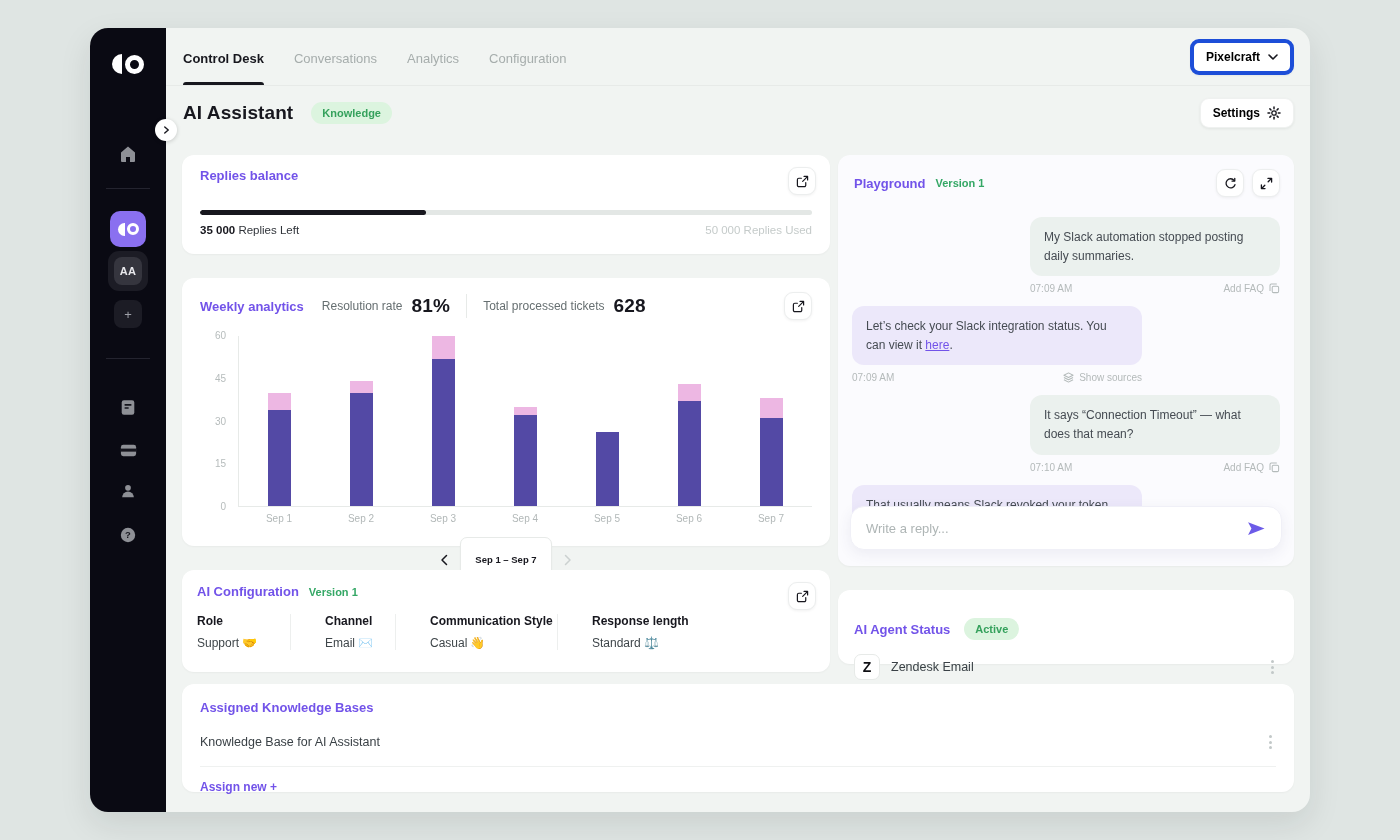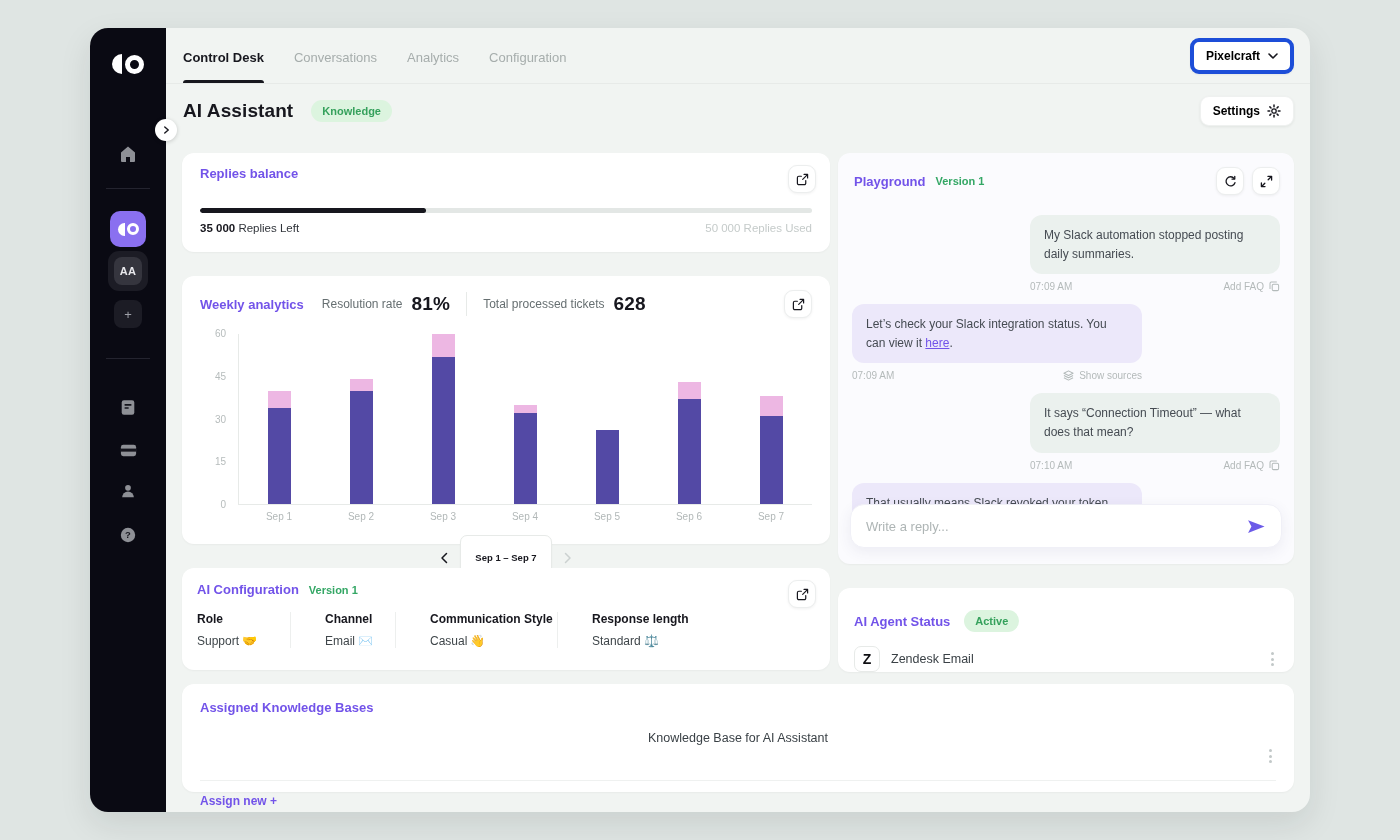--- a/index.html
+++ b/index.html
@@ -115,32 +115,32 @@
   .cfg-row{ display:flex; margin-top:15px; }
   .cfg-col{ display:flex; flex-direction:column; gap:8px; }
   .cfg-col:nth-child(1){ width:93px; }
   .cfg-col:nth-child(2){ width:105px; }
   .cfg-col:nth-child(3){ width:162px; }
   .cfg-col:nth-child(4){ flex:1; }
   .cfg-col + .cfg-col{ border-left:1px solid #EDEFEE; padding-left:34px; }
   .cfg-label{ font-size:12px; font-weight:700; color:#17171E; }
   .cfg-value{ font-size:12px; color:#3F464A; }
   
-  .card-status{ height:84px; padding:22px 16px; }
+  .card-status{ height:74px; padding:28px 16px; }
   .title-row{ display:flex; align-items:center; }
   .title-row .badge-green{ margin-left:14px; }
   .agent-row{ display:flex; align-items:center; margin-top:14px; padding-bottom:13px; border-bottom:1px solid #EFF1F0; }
   .agent-logo{ width:26px; height:26px; border:1px solid #E7EAE8; border-radius:7px; background:#fff;
     display:flex; align-items:center; justify-content:center; font-weight:800; font-size:14px; color:#0E0E12;}
   .agent-name{ margin-left:11px; font-size:12.5px; color:#3A4146; }
   .kebab{ margin-left:auto; display:flex; flex-direction:column; gap:2.5px; cursor:pointer; padding:4px; }
   .kebab span{ width:3px; height:3px; border-radius:50%; background:#C2C8C8; }
   
   .card-kb{ height:108px; margin-top:12px; padding:16px 18px; }
-  .kb-row{ display:flex; align-items:center; margin-top:16px; padding-bottom:13px; border-bottom:1px solid #EFF1F0;flex-direction:column; }
+  .kb-row{ display:flex; align-items:center; margin-top:16px; padding-bottom:13px; border-bottom:1px solid #EFF1F0; }
   .kb-name{ font-size:12.5px; color:#3A4146; }
   .assign-new{ margin-top:13px; color:#7253E9; font-size:12px; font-weight:600; cursor:pointer; display:inline-block; }
 </style>
 </head>
 <body>
 
 <div class="window">
 
   <div class="sidebar">
     <div class="logo">

